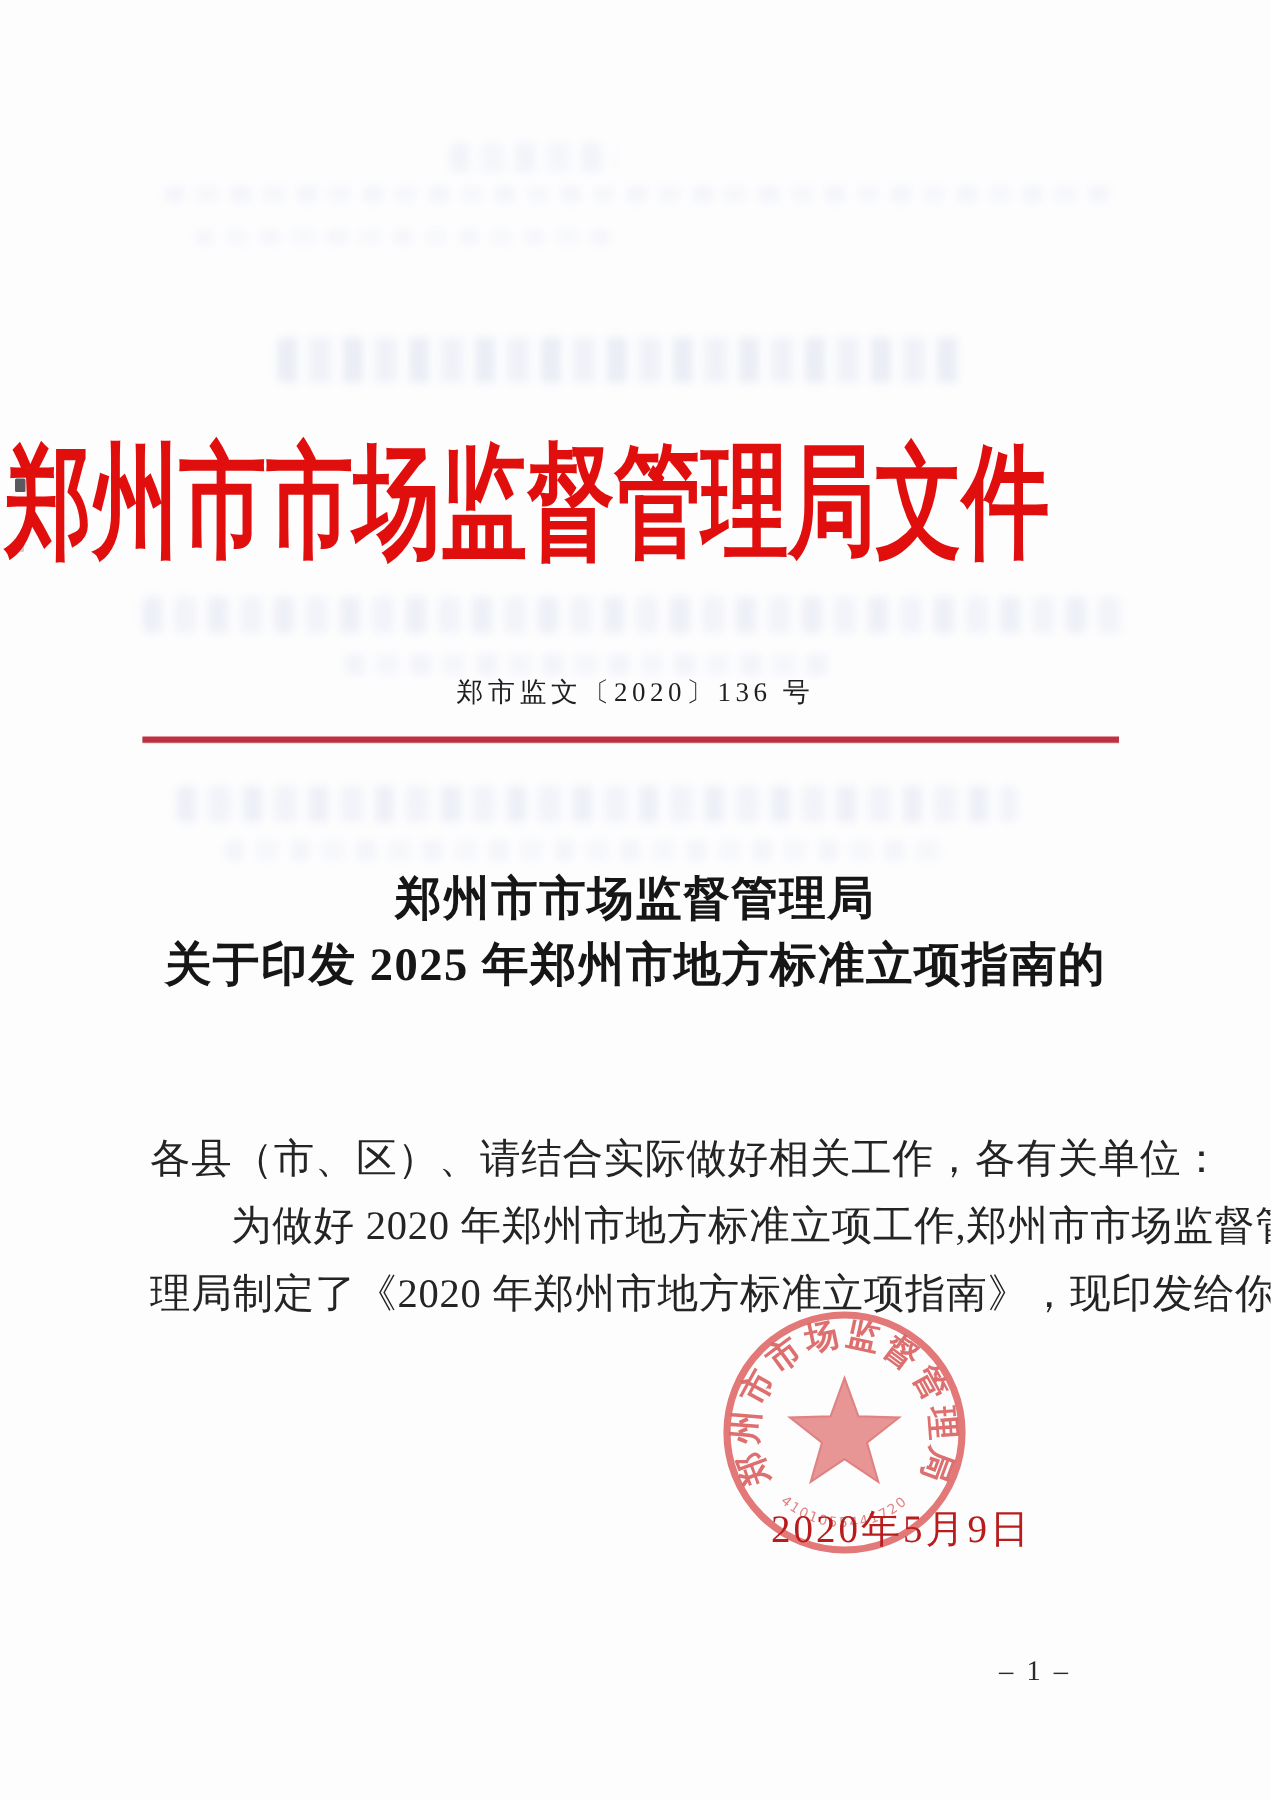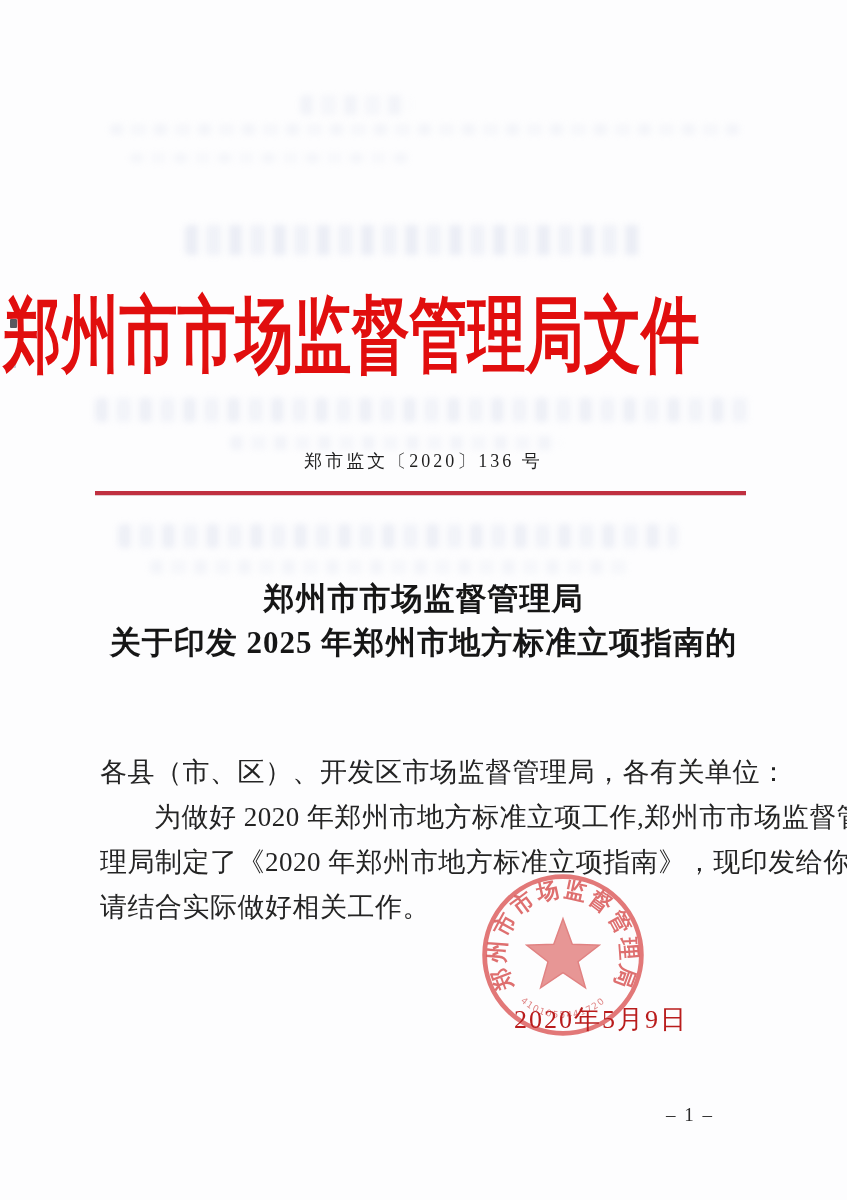--- a/index.html
+++ b/index.html
@@ -102,24 +102,23 @@
 <div class="doc-number">郑市监文〔2020〕136 号</div>
 
 <div class="red-line"></div>
 
 <div class="doc-title">
   <div>郑州市市场监督管理局</div>
   <div>关于印发 2025 年郑州市地方标准立项指南的</div>
 </div>
 
 <div class="body-text">
-  <div class="line">各县（市、区）、开发区市场监督管理局，各有关单位：</div>
+  <div class="line">各县（市、区）、请结合实际做好相关工作，各有关单位：</div>
   <div class="line indent">为做好 2020 年郑州市地方标准立项工作,郑州市市场监督管</div>
   <div class="line">理局制定了《2020 年郑州市地方标准立项指南》，现印发给你们，</div>
-  <div class="line">请结合实际做好相关工作。</div>
 </div>
 
 <svg class="seal" viewBox="0 0 180 180">
   <defs>
     <path id="ringTextPath" d="M 34.7,115.8 A 61,61 0 1 1 145.3,115.8" fill="none"></path>
     <path id="codePath" d="M 47.6,140.6 A 66,66 0 0 0 132.4,140.6" fill="none"></path>
   </defs>
   <circle cx="90" cy="90" r="82" fill="none" stroke="#dc5c5c" stroke-width="5" opacity=".9"></circle>
   <polygon points="90,52 99.7,78.7 128.0,79.6 105.7,97.1 113.5,124.4 90,108.5 66.5,124.4 74.3,97.1 52.0,79.6 80.3,78.7" fill="#e17a78" stroke="#d96060" stroke-width="1.5" opacity=".85"></polygon>
   <text font-family="Liberation Serif, DejaVu Serif, serif" font-size="23" font-weight="bold" fill="#d95656" letter-spacing="3" opacity=".92">

